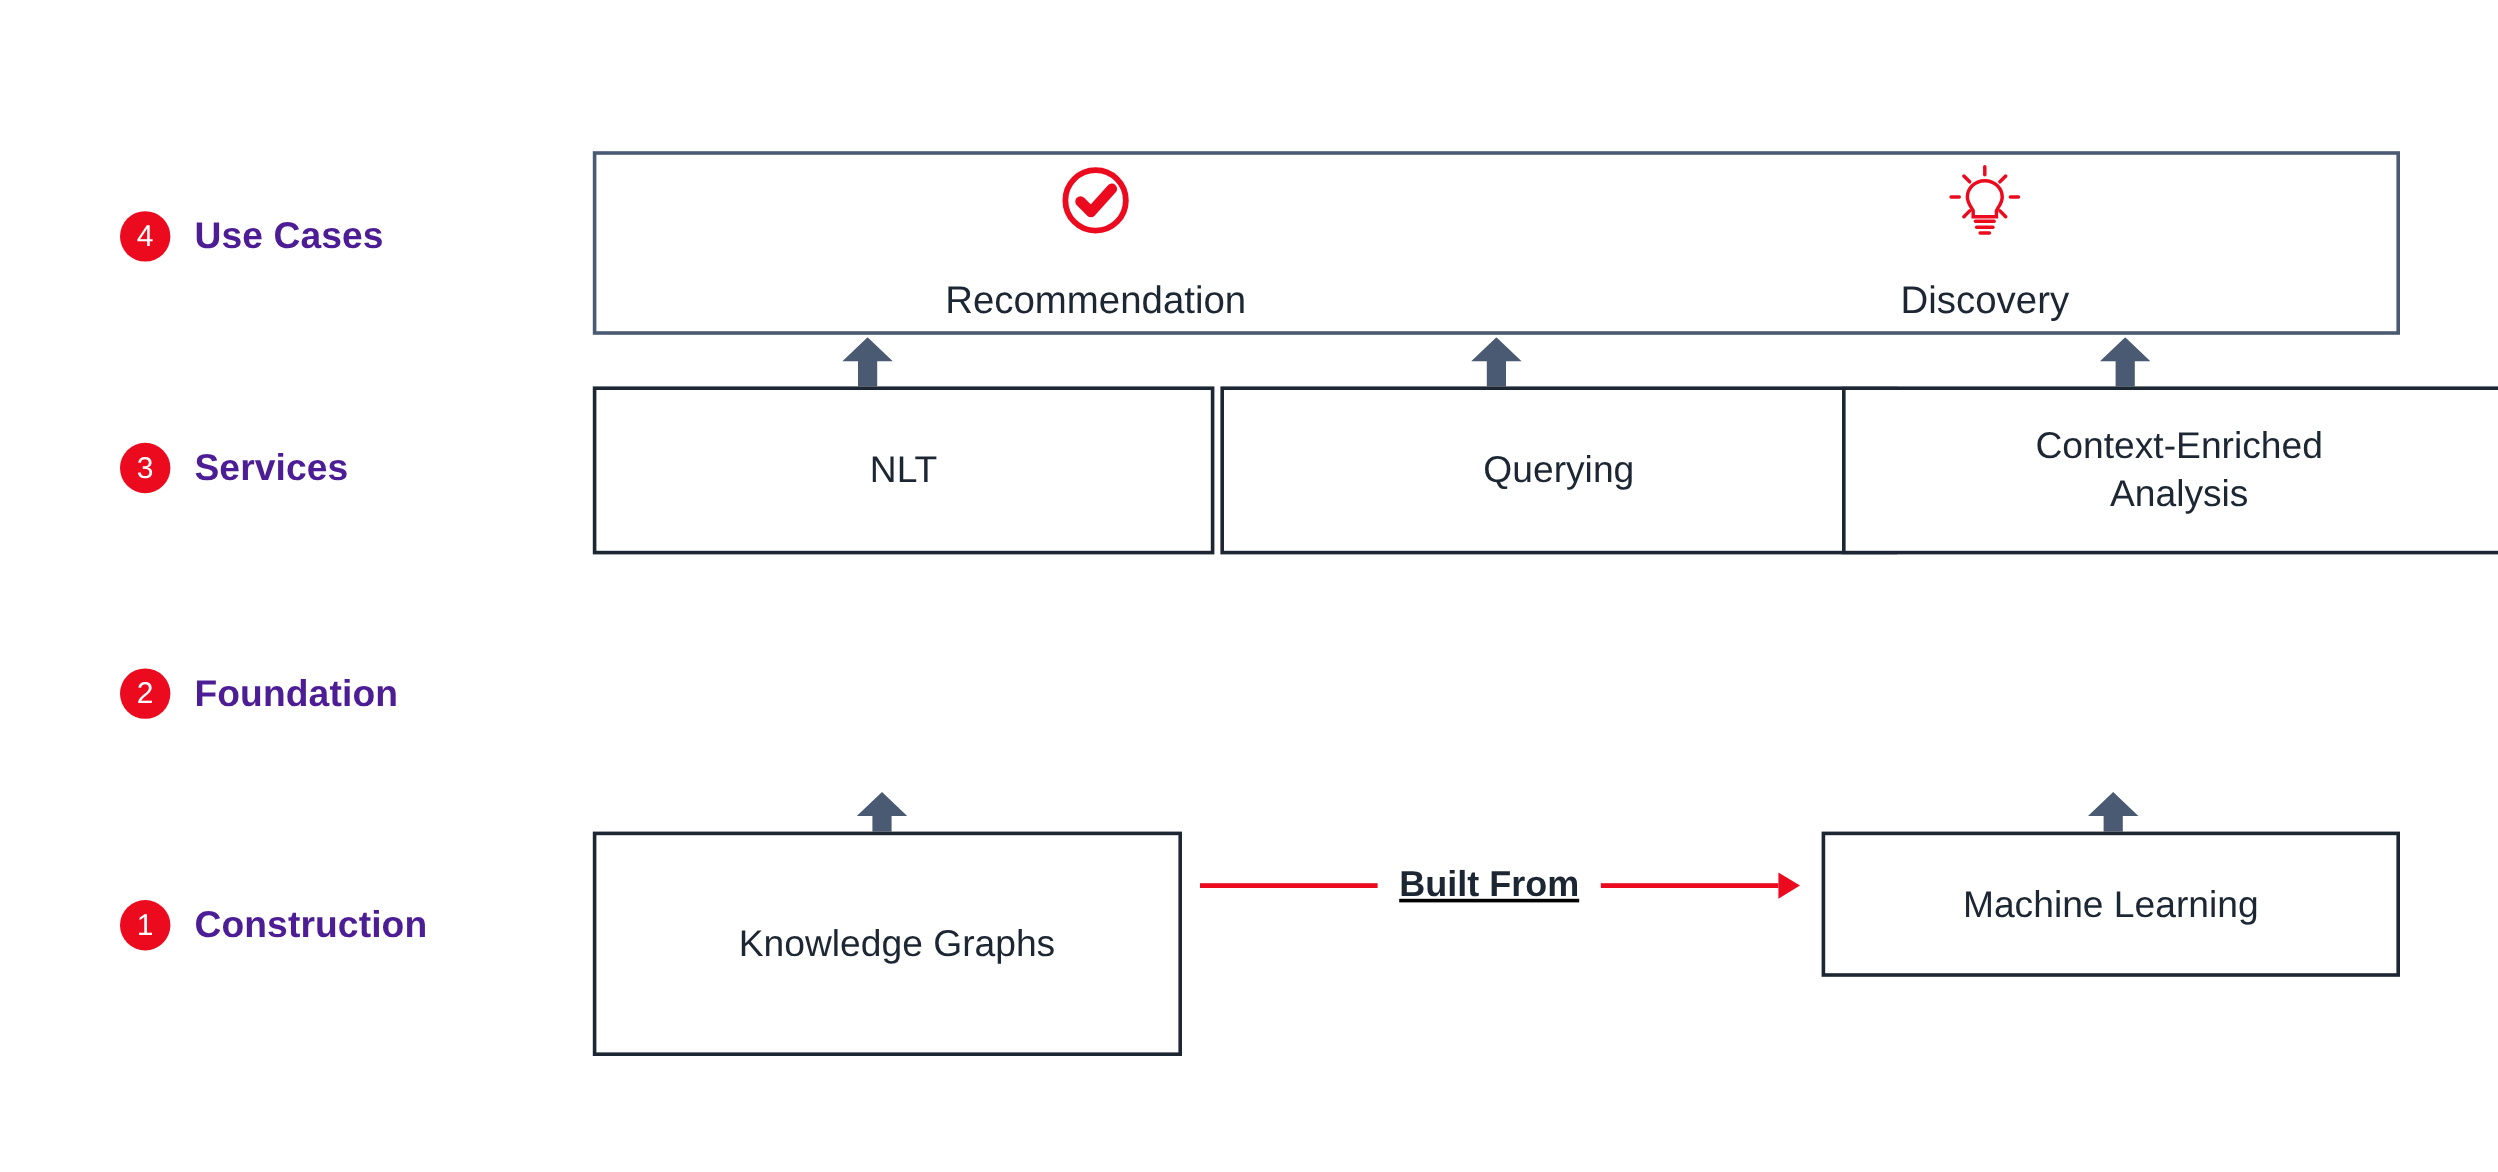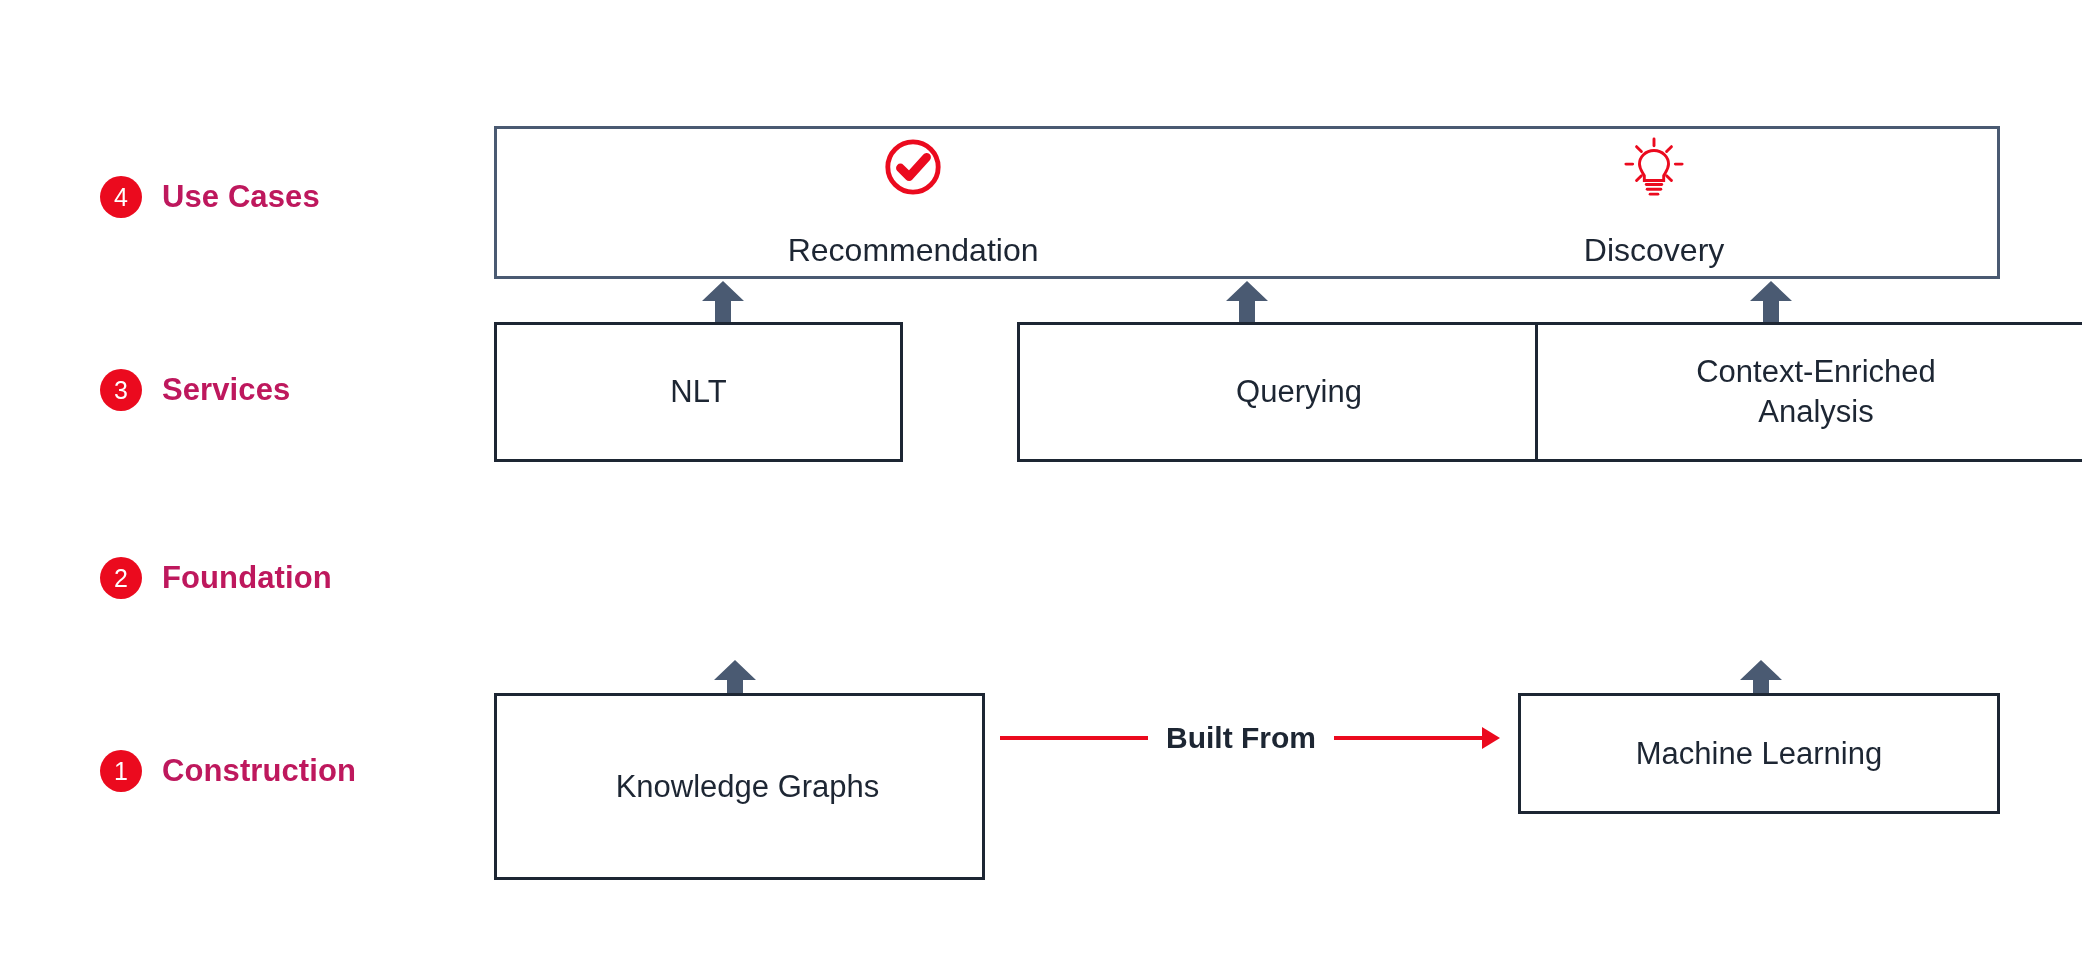--- a/index.html
+++ b/index.html
@@ -42,21 +42,21 @@
     display: flex;
     align-items: center;
     justify-content: center;
     flex: 0 0 auto;
     line-height: 1;
     font-family: "Liberation Sans", sans-serif;
   }
   .row-label-text {
     font-size: 31px;
     font-weight: bold;
-    color: #be185d;
+    color: #4c1d95;
     letter-spacing: 0.1px;
   }
 
   
   .box {
     position: absolute;
     box-sizing: border-box;
     background: #ffffff;
     display: flex;
     align-items: center;
@@ -106,20 +106,21 @@
   .v-arrow {
     position: absolute;
   }
 
   
   .rel {
     position: absolute;
     display: flex;
     align-items: center;
     justify-content: center;
+    text-decoration: underline;
   }
   .rel-label {
     font-size: 30px;
     font-weight: bold;
     color: #1d2633;
     white-space: nowrap;
     padding: 0 18px;
   }
   .rel-line {
     flex: 1 1 auto;
@@ -201,21 +202,21 @@
   <svg class="v-arrow" style="left:700px; top:281px;" width="46" height="44">
     <polygon points="23,0 44,20 31,20 31,44 15,44 15,20 2,20" fill="#4a5a72"></polygon>
   </svg>
   <svg class="v-arrow" style="left:1224px; top:281px;" width="46" height="44">
     <polygon points="23,0 44,20 31,20 31,44 15,44 15,20 2,20" fill="#4a5a72"></polygon>
   </svg>
   <svg class="v-arrow" style="left:1748px; top:281px;" width="46" height="44">
     <polygon points="23,0 44,20 31,20 31,44 15,44 15,20 2,20" fill="#4a5a72"></polygon>
   </svg>
 
-  <div class="box box-outline-dark" style="left:494px; top:322px; width:409px; height:140px;">
+  <div class="box box-outline-dark" style="left:494px; top:322px; width:518px; height:140px;">
     <span class="box-text">NLT</span>
   </div>
 
   <div class="box box-outline-dark" style="left:1017px; top:322px; width:564px; height:140px;">
     <span class="box-text">Querying</span>
   </div>
 
   <div class="box box-outline-dark" style="left:1535px; top:322px; width:562px; height:140px; flex-direction:column;">
     <span class="box-text">Context-Enriched</span>
     <span class="box-text">Analysis</span>

